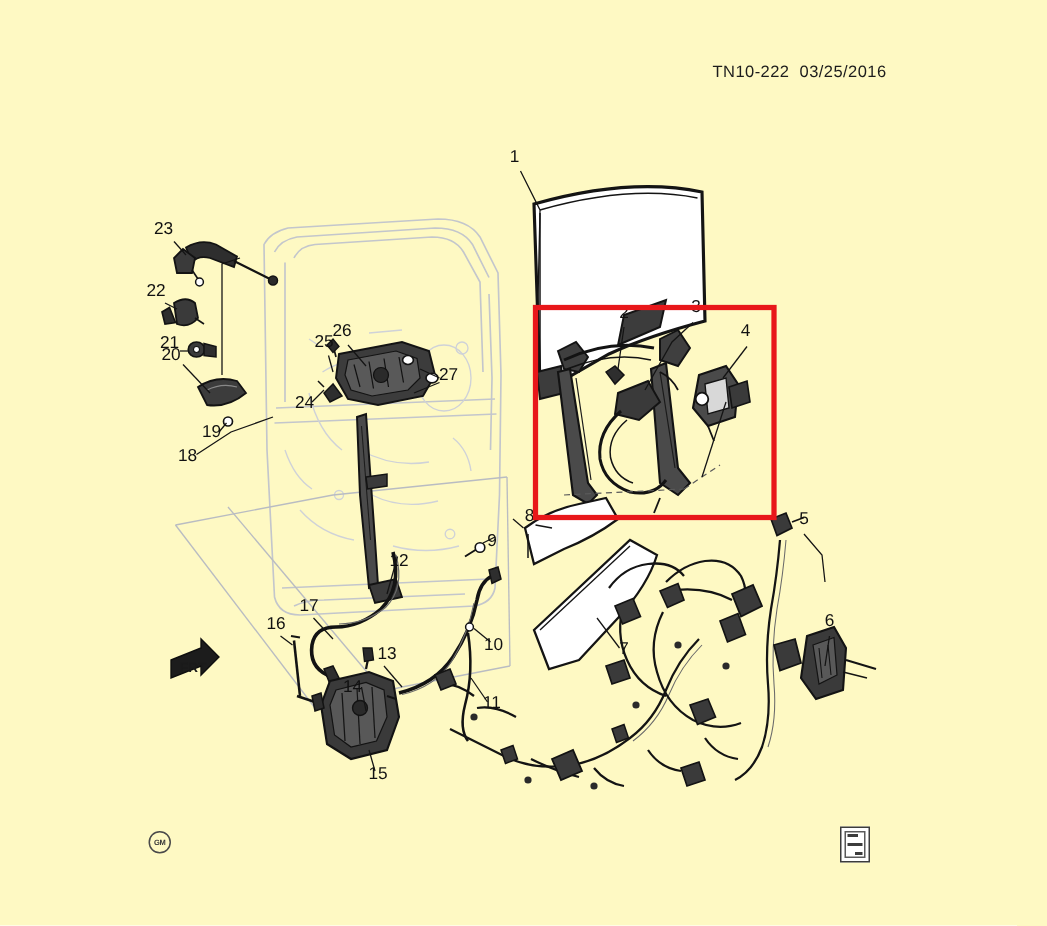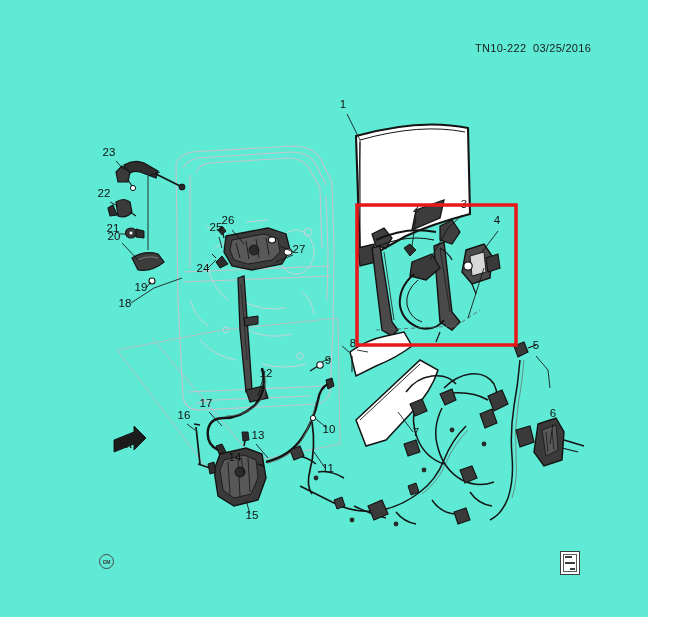--- a/index.html
+++ b/index.html
@@ -5,23 +5,23 @@
   html, body {
     margin: 0;
     padding: 0;
     background: #ffffff;
   }
   body {
     font-family: "Liberation Sans", sans-serif;
   }
   #sheet {
     position: relative;
-    width: 648px;
+    width: 698px;
     height: 617px;
-    background: #5eead4;
+    background: #fef9c3;
     overflow: hidden;
   }
   #sheet svg {
     position: absolute;
     left: 0;
     top: 0;
   }
   .hdr {
     position: absolute;
     font-size: 11px;

